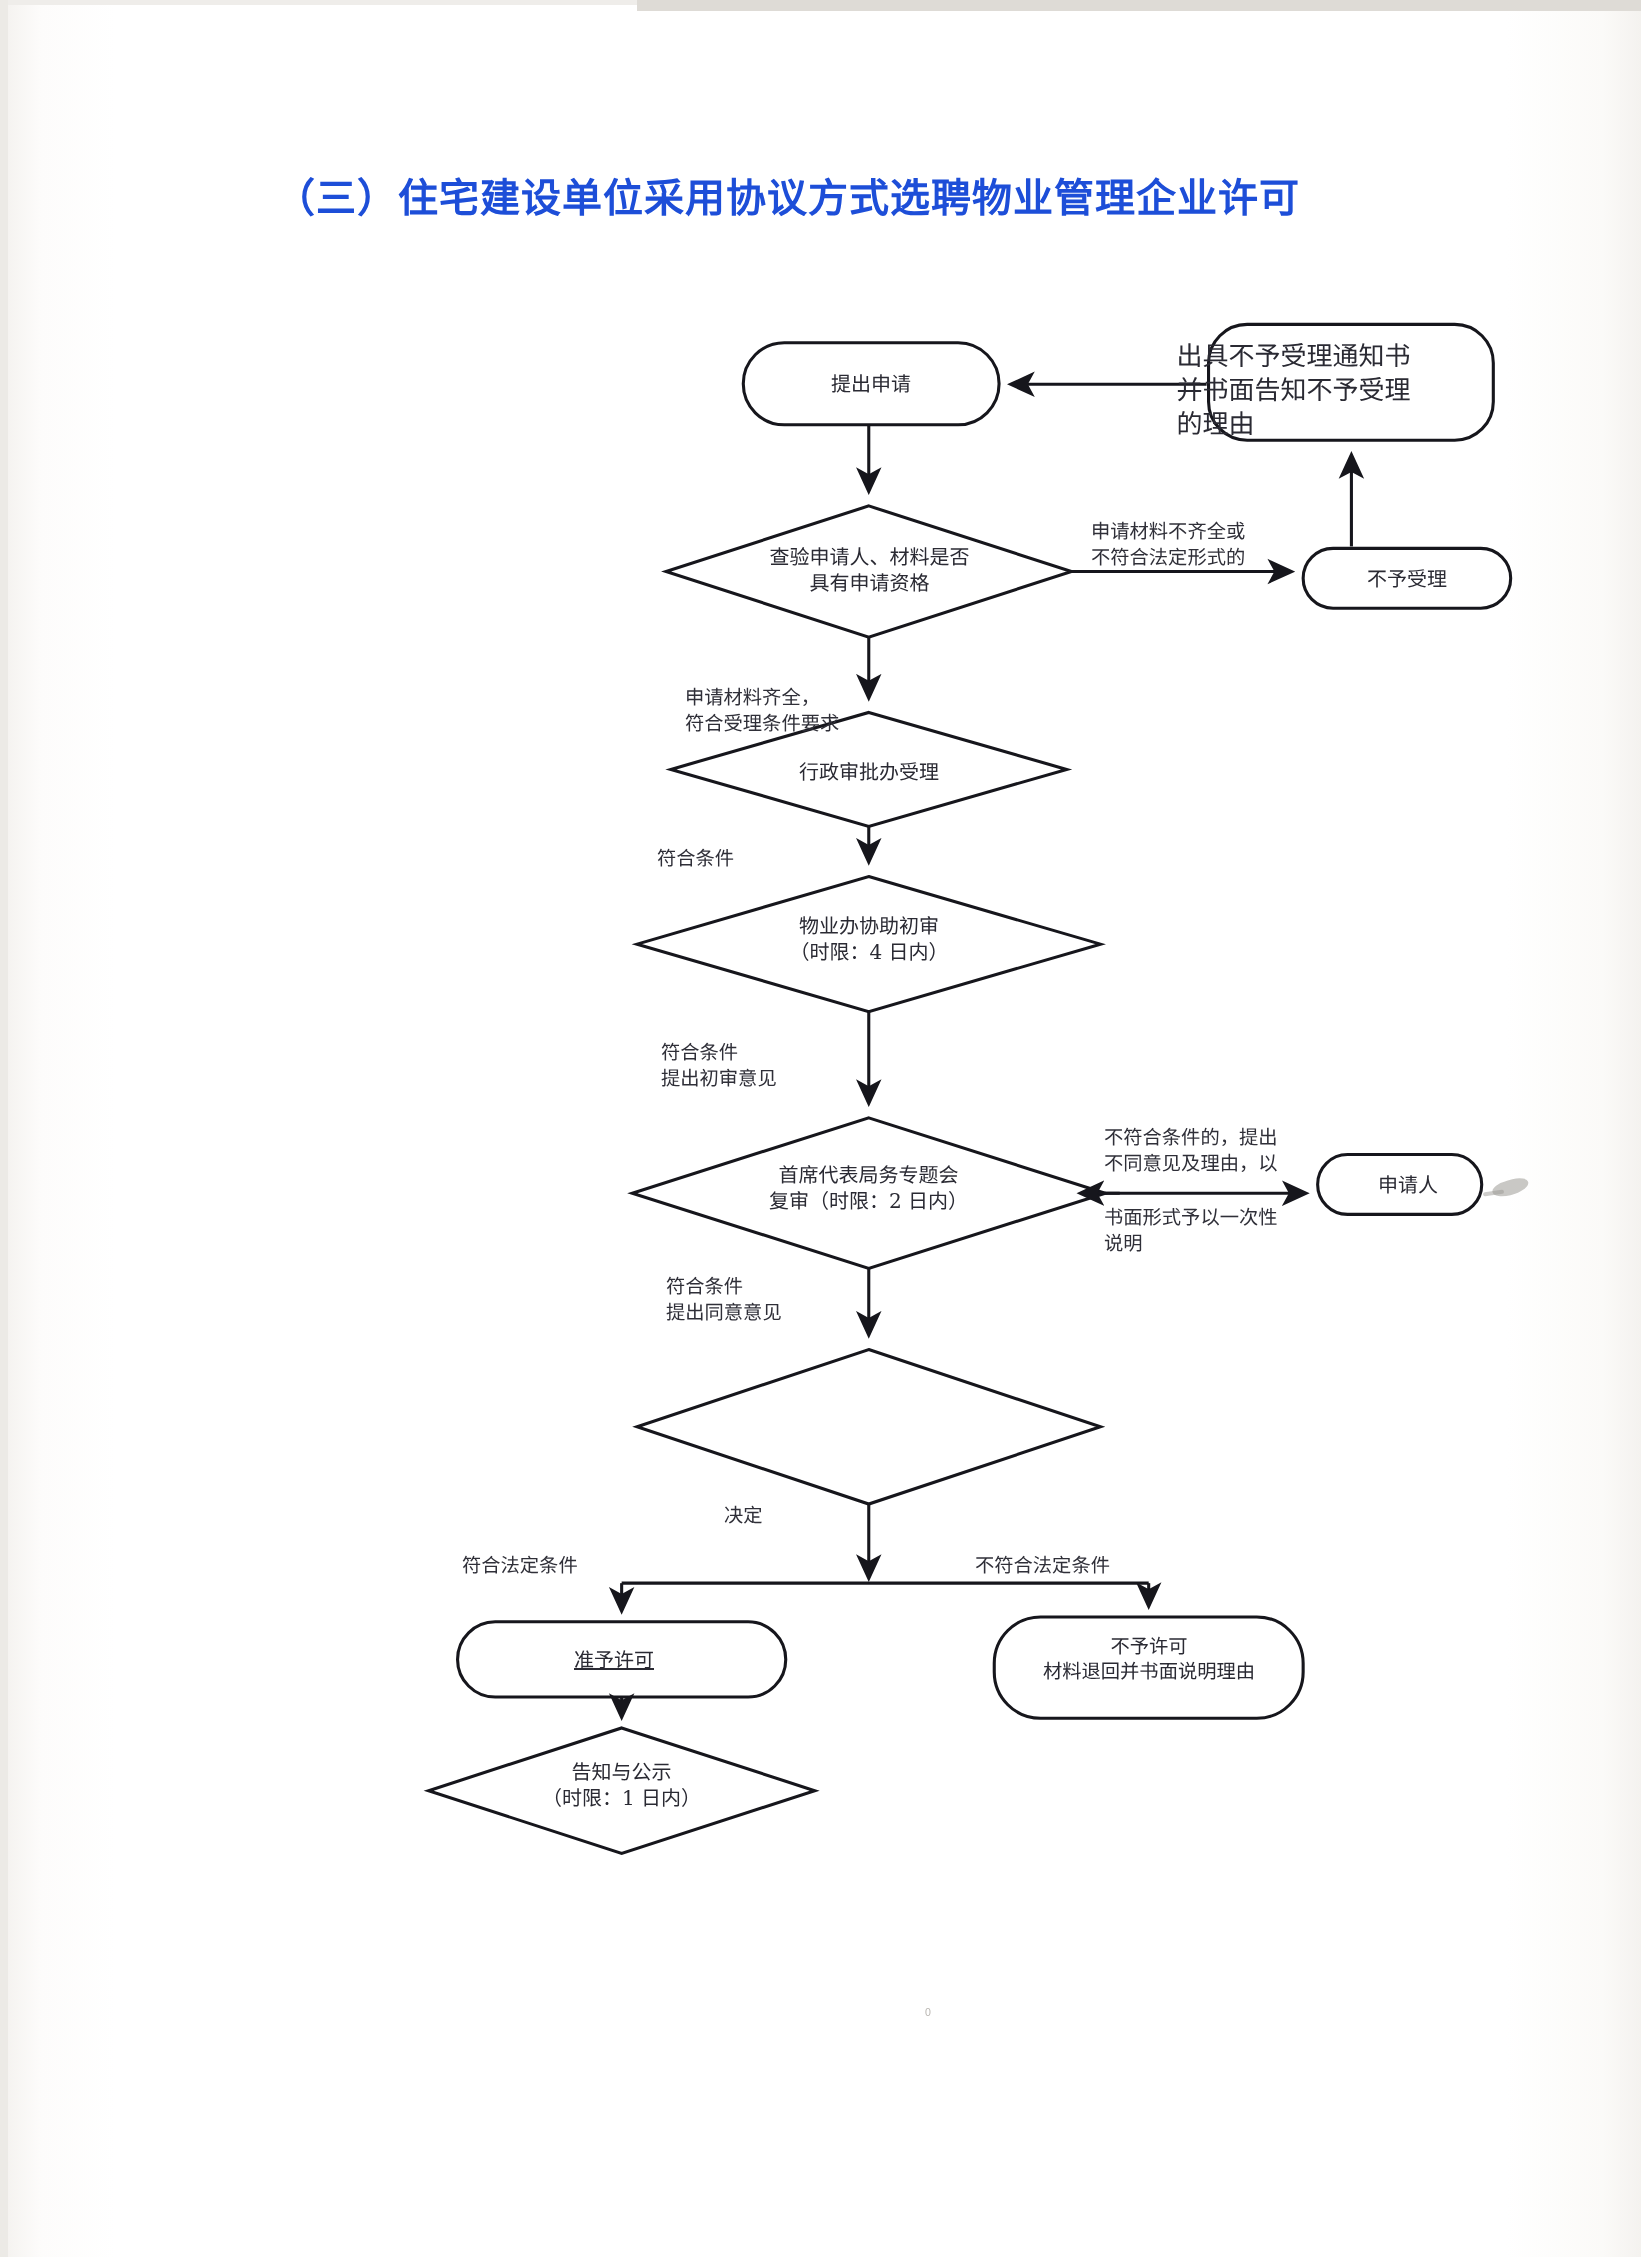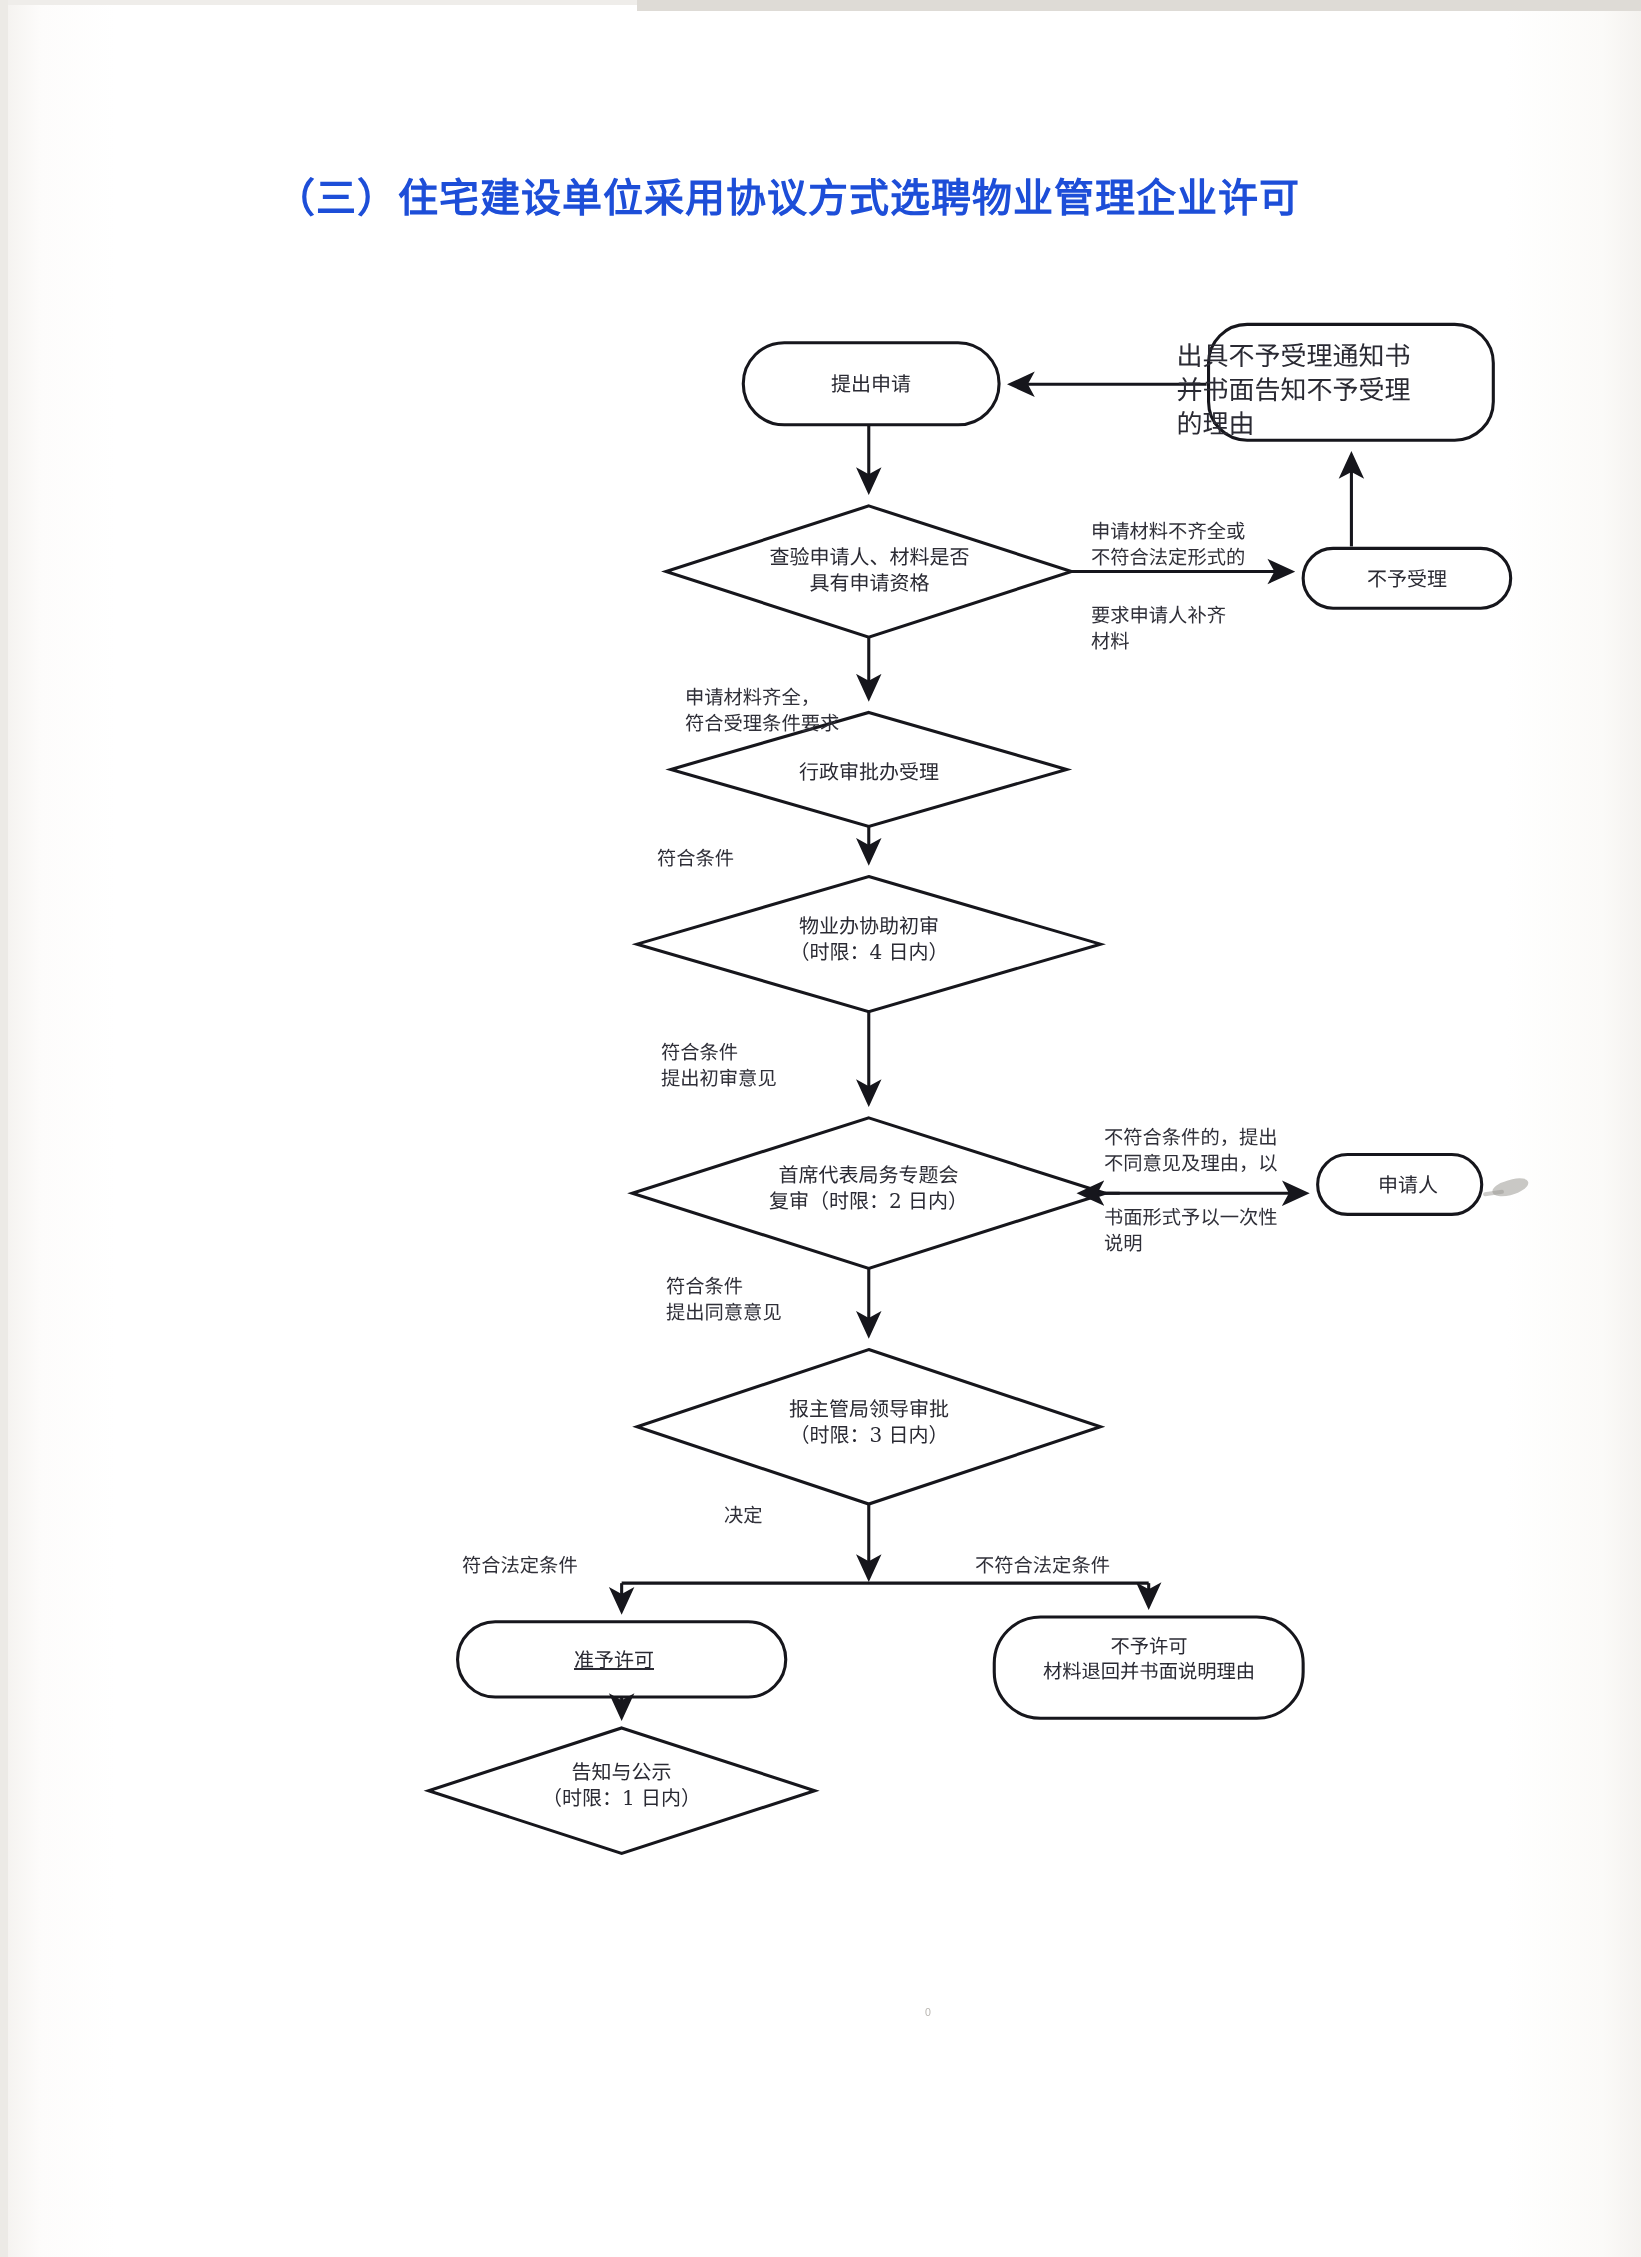--- a/index.html
+++ b/index.html
@@ -194,36 +194,32 @@
   <div class="node-text" style="left:695px; top:759px; width:348px;">行政审批办受理</div>
 
   <div class="node-text" style="left:695px; top:913px; width:348px;">物业办协助初审
 （时限：4 日内）</div>
 
   <div class="node-text" style="left:690px; top:1162px; width:357px;">首席代表局务专题会
 复审（时限：2 日内）</div>
 
   <div class="node-text" style="left:1318px; top:1172px; width:180px;">申请人</div>
 
-  <div class="node-text" style="left:695px; top:1396px; width:348px;">报主管局领导审批
-（时限：3 日内）</div>
 
   <div class="node-text" style="left:458px; top:1647px; width:312px;text-decoration:underline;">准予许可</div>
 
   <div class="node-text" style="left:987px; top:1634px; width:324px; font-size:19.3px;">不予许可
 材料退回并书面说明理由</div>
 
   <div class="node-text" style="left:467px; top:1759px; width:309px;">告知与公示
 （时限：1 日内）</div>
 
   <div class="edge-label" style="left:1091px; top:519px; width:290px;">申请材料不齐全或
 不符合法定形式的</div>
 
-  <div class="edge-label" style="left:1091px; top:603px; width:290px;">要求申请人补齐
-材料</div>
 
   <div class="edge-label" style="left:637px; top:685px; width:290px;margin-left:48px;">申请材料齐全，
 符合受理条件要求</div>
 
   <div class="edge-label" style="left:657px; top:846px; width:212px;">符合条件</div>
 
   <div class="edge-label" style="left:661px; top:1040px; width:251px;">符合条件
 提出初审意见</div>
 
   <div class="edge-label" style="left:1104px; top:1125px; width:232px;">不符合条件的，提出

